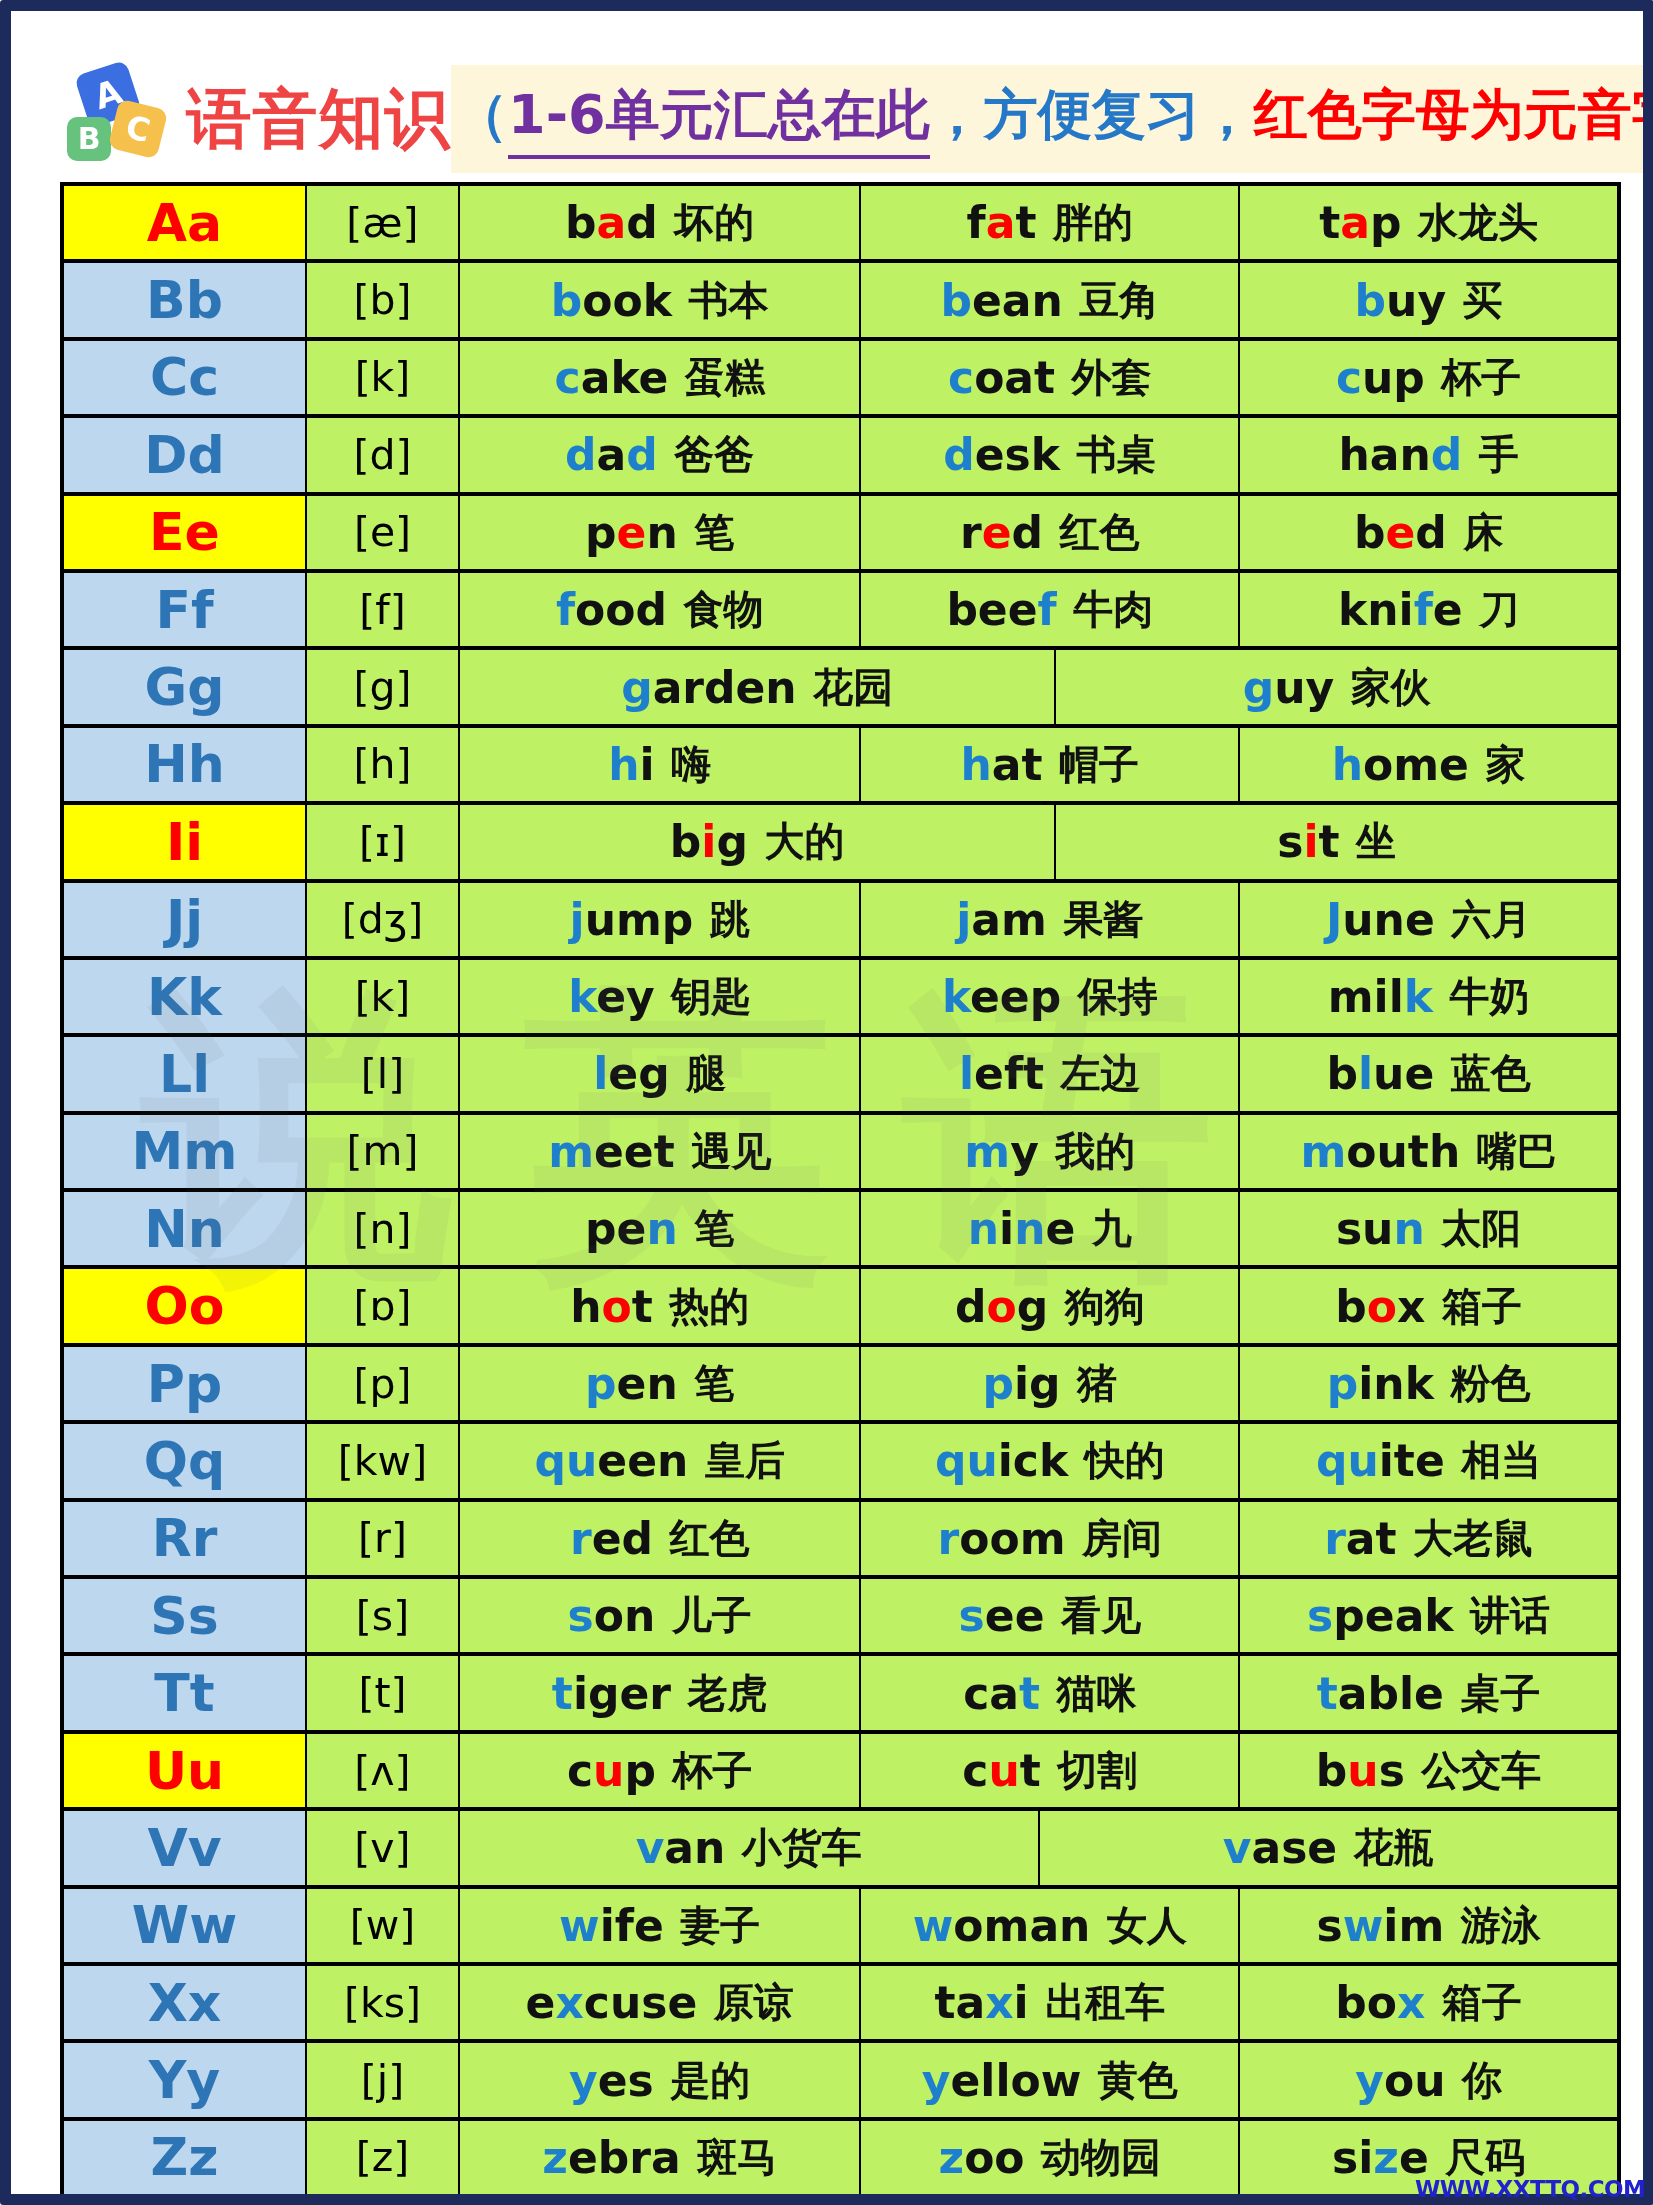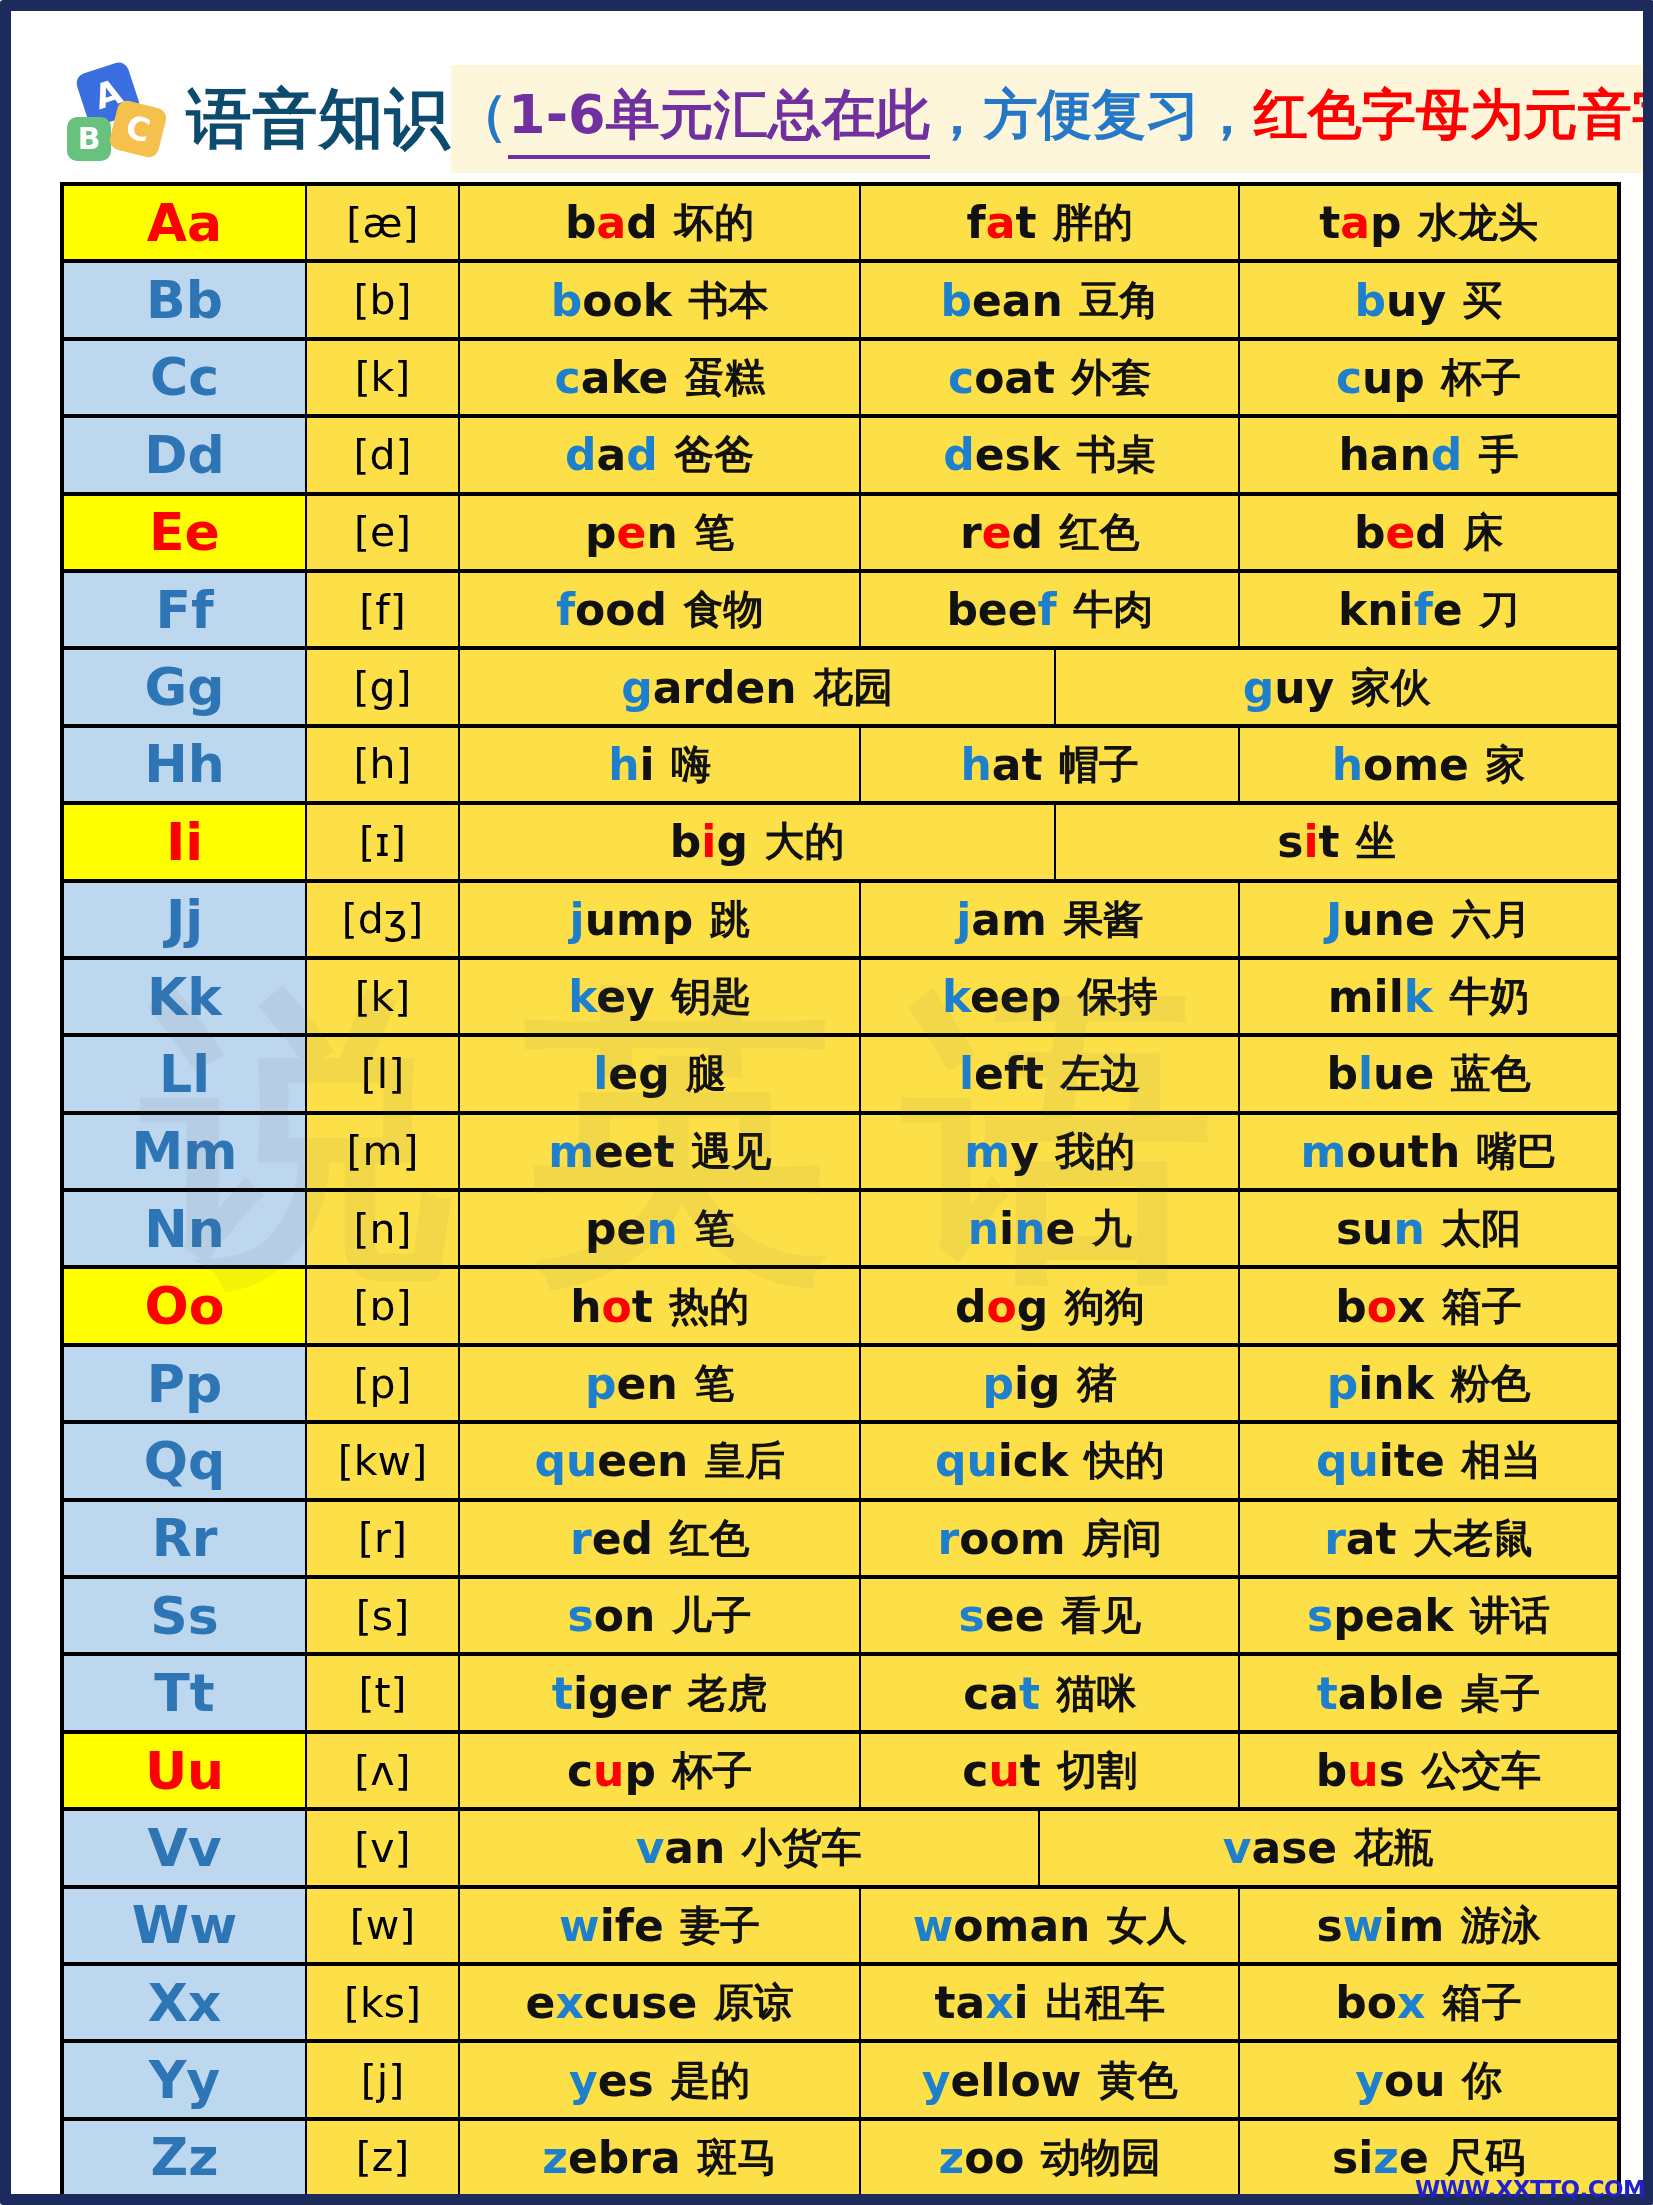--- a/index.html
+++ b/index.html
@@ -13,30 +13,30 @@
 
   
   .header{position:absolute;left:66px;top:61px;right:61px;height:116px;display:flex;align-items:center;z-index:2;}
   .abc-icon{position:relative;width:116px;height:99px;flex:0 0 auto;}
   .block{position:absolute;display:flex;align-items:center;justify-content:center;
          color:#fff;font-weight:bold;border-radius:10px;}
   .block-a{width:54px;height:54px;background:#3b6ee0;left:15.4px;top:-2.2px;transform:rotate(-18deg);font-size:34px;}
   .block-b{width:44px;height:44px;background:#66c27c;left:1.1px;top:47px;font-size:30px;}
   .block-c{width:50px;height:50px;background:#f6c04c;left:47px;top:34px;transform:rotate(14deg);font-size:32px;}
   .title-line{display:flex;align-items:center;white-space:nowrap;margin-left:4.4px;}
-  .title-main{color:#0c4a6e;font-size:65px;font-weight:bold;letter-spacing:1.1px;}
+  .title-main{color:#ef4444;font-size:65px;font-weight:bold;letter-spacing:1.1px;}
   .title-paren{background:#fdf6da;padding:14.3px 5.5px 14.3px 3.3px;font-size:54px;font-weight:bold;display:inline-block;}
   .t-blue{color:#2577c8;}
   .t-purple{color:#7030a0;display:inline-block;border-bottom:4.4px solid #7030a0;padding-bottom:2.2px;}
   .t-red{color:#ff0000;}
 
   
   .phonics-table{
     position:absolute;left:60px;top:182px;width:1561px;height:2016px;
-    border:4.4px solid #000;box-sizing:border-box;display:flex;flex-direction:column;z-index:1;background:#fde047;
+    border:4.4px solid #000;box-sizing:border-box;display:flex;flex-direction:column;z-index:1;background:#bef264;
   }
   .row{flex:1 1 0;display:flex;border-bottom:4.4px solid #000;min-height:0;}
   .row:last-child{border-bottom:none;}
   .cell{display:flex;align-items:center;justify-content:center;box-sizing:border-box;min-width:0;}
   .cell-letter{width:243px;background:#bdd7ee;border-right:2.8px solid #000;}
   .row.vowel .cell-letter{background:#ffff00;}
   .letter-label{font-size:52px;font-weight:bold;color:#2e75b6;}
   .row.vowel .letter-label{color:#ff0000;}
   .cell-phonetic{width:153px;border-right:2.8px solid #000;font-size:41px;color:#000;}
   .cell-word{flex:1 1 0;border-right:2.8px solid #000;}

